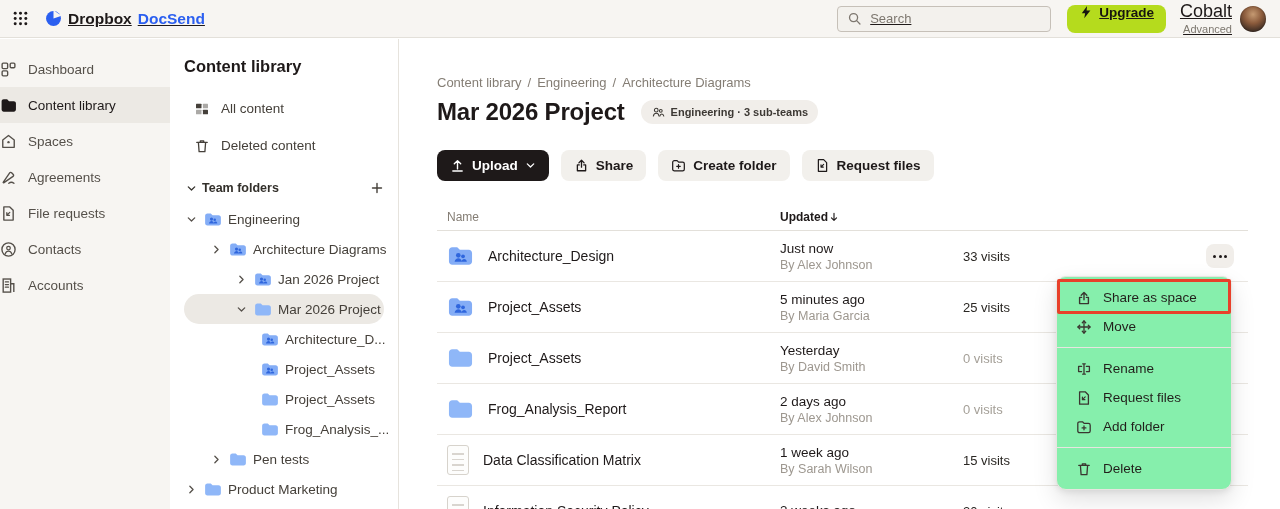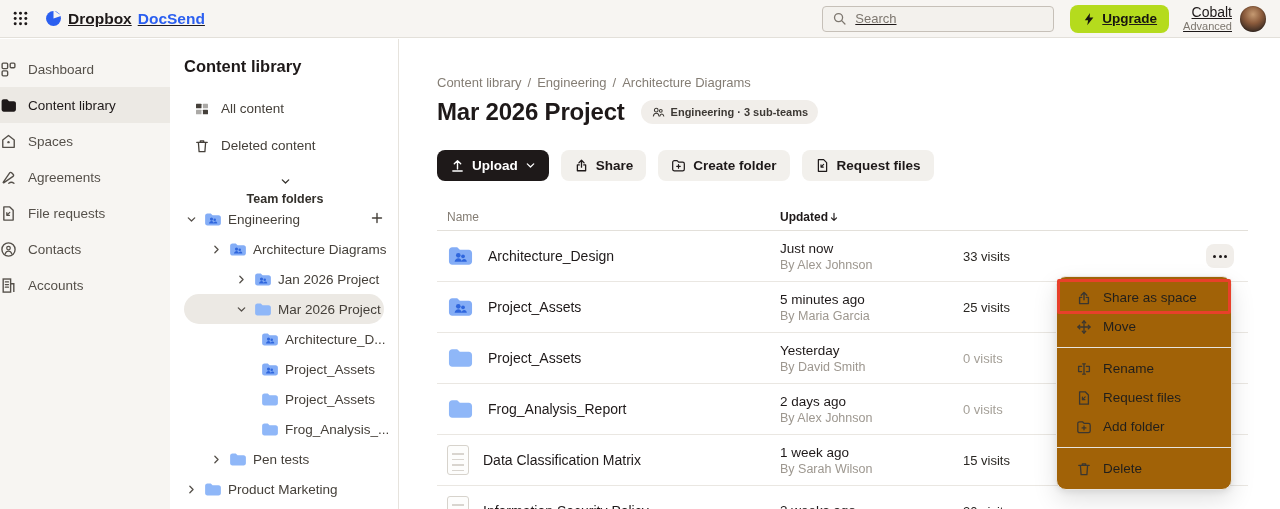--- a/index.html
+++ b/index.html
@@ -15,33 +15,33 @@
   .topbar {
     position:absolute; top:0; left:0; width:1280px; height:38px;
     background:#f7f5f2; border-bottom:1px solid #e3e0da;
     display:flex; align-items:center; padding:0 10px; z-index:10;text-decoration:underline;
   }
   .apps-btn { width:20px; height:20px; display:flex; align-items:center; justify-content:center; color:#1e1919; cursor:pointer; }
   .brand { margin-left:15px; display:flex; align-items:center; gap:6px; font-size:15.5px; font-weight:700; cursor:pointer; }
   .brand .primary { color:#1e1919; }
   .brand .secondary { color:#2b5ff0; }
   .search {
-    margin-left:auto; width:232px; height:26px; background:#f3f1ed;
+    margin-left:auto; width:214px; height:26px; background:#f3f1ed;
     border:1px solid #c6c0b8; border-radius:4px;
     display:flex; align-items:center; gap:8px; padding:0 9px; color:#7d776f;
   }
   .search input { border:none; outline:none; background:transparent; width:100%; font-size:13px; color:#1e1919; font-family:inherit; }
   .search input::placeholder { color:#7d776f; }
   .upgrade-btn {
     margin-left:16px; height:28px; border:none; border-radius:8px; background:#b5db1d;
-    display:flex; align-items:center; gap:6px; padding:0 12px;
+    display:flex; gap:6px; padding:0 12px;
     font-size:13.5px; font-weight:700; color:#17150f; cursor:pointer; font-family:inherit;
   }
   .user-block { margin-left:14px; text-align:right; line-height:1.2; cursor:pointer; }
-  .user-name { font-size:14px; color:#1e1919; }
+  .user-name { font-size:18px; color:#1e1919; }
   .user-plan { font-size:11px; color:#7d776f; }
   .avatar {
     margin:0 4px 0 8px; width:26px; height:26px; border-radius:50%; cursor:pointer;
     background: radial-gradient(circle at 50% 32%, #c59a72 0%, #8a5a3b 42%, #3d2d24 78%, #2a211c 100%);
     box-shadow: inset 0 0 0 1px rgba(0,0,0,.12);
   }
 
   
   .sidebar {
     position:absolute; top:39px; left:0; width:170px; bottom:0;
@@ -56,21 +56,21 @@
   
   .libpanel {
     position:absolute; top:39px; left:170px; width:229px; bottom:0;
     background:#fff; border-right:1px solid #e6e3dd; padding-top:18px; overflow:hidden; z-index:5;
   }
   .lib-title { font-size:16.5px; font-weight:700; padding-left:14px; color:#1e1919; }
   .lib-shortcuts { margin-top:14px; }
   .lib-shortcut { height:37px; display:flex; align-items:center; gap:11px; padding-left:24px; font-size:13.5px; color:#45403a; cursor:pointer; }
   .team-row {
     height:24px; margin-top:12px; display:flex; align-items:center; gap:5px;
-    padding:0 14px 0 16px; font-size:12.5px; font-weight:700; color:#33302b;flex-direction:column;
+    padding:0 14px 0 16px; font-size:12.5px; font-weight:700; color:#33302b;
   }
   .team-row .plus-btn { margin-left:auto; color:#45403a; cursor:pointer; display:flex; }
   .tree { margin-top:4px; }
   .tree-row { height:30px; display:flex; align-items:center; gap:6px; font-size:13.5px; color:#45403a; cursor:pointer; white-space:nowrap; }
   .tree-row .chev { width:12px; color:#55504a; display:flex; }
   .lvl1 { padding-left:16px; }
   .lvl2 { padding-left:41px; }
   .lvl3 { padding-left:66px; }
   .lvl4 { padding-left:91px; }
   .tree-row.selected { margin:0 14px; padding-left:52px; background:#ece9e4; border-radius:15px; }
@@ -110,21 +110,21 @@
     background-size: 12px 26px; background-position: 4px 3px; background-repeat:no-repeat;
   }
   .dots-btn {
     width:28px; height:24px; border:none; border-radius:8px; background:#f1eeea;
     display:flex; align-items:center; justify-content:center; gap:2.5px; cursor:pointer;
   }
   .dots-btn i { width:3px; height:3px; border-radius:50%; background:#1e1919; display:block; }
 
   
   .menu {
-    position:absolute; left:1056px; top:276px; width:176px; background:#a16207;
+    position:absolute; left:1056px; top:276px; width:176px; background:#86efac;
     border:1px solid #e8e5e0; border-radius:10px; padding:6px 0; z-index:40;
     box-shadow:0 10px 24px rgba(0,0,0,.12), 0 2px 6px rgba(0,0,0,.08);
   }
   .menu-item { height:29px; display:flex; align-items:center; gap:11px; padding-left:19px; font-size:13.5px; color:#221f1b; cursor:pointer; }
   .menu-item .ic { color:#3a3630; }
   .menu-divider { height:1px; background:#e8e5e0; margin:6px 0; }
 
   .annotation-box {
     position:absolute; left:1057px; top:279px; width:174px; height:35px;
     border:3px solid #e8402a; border-radius:2px; z-index:50; pointer-events:none;

